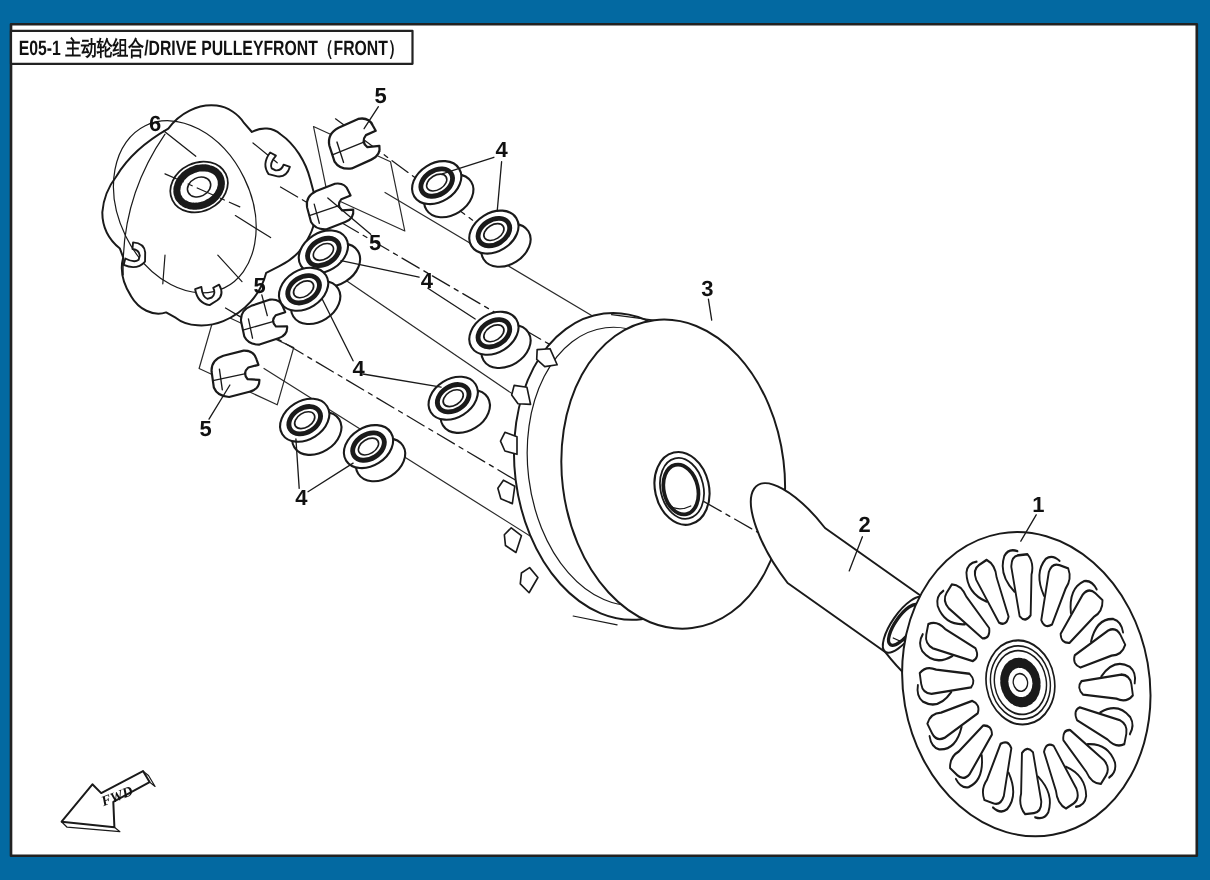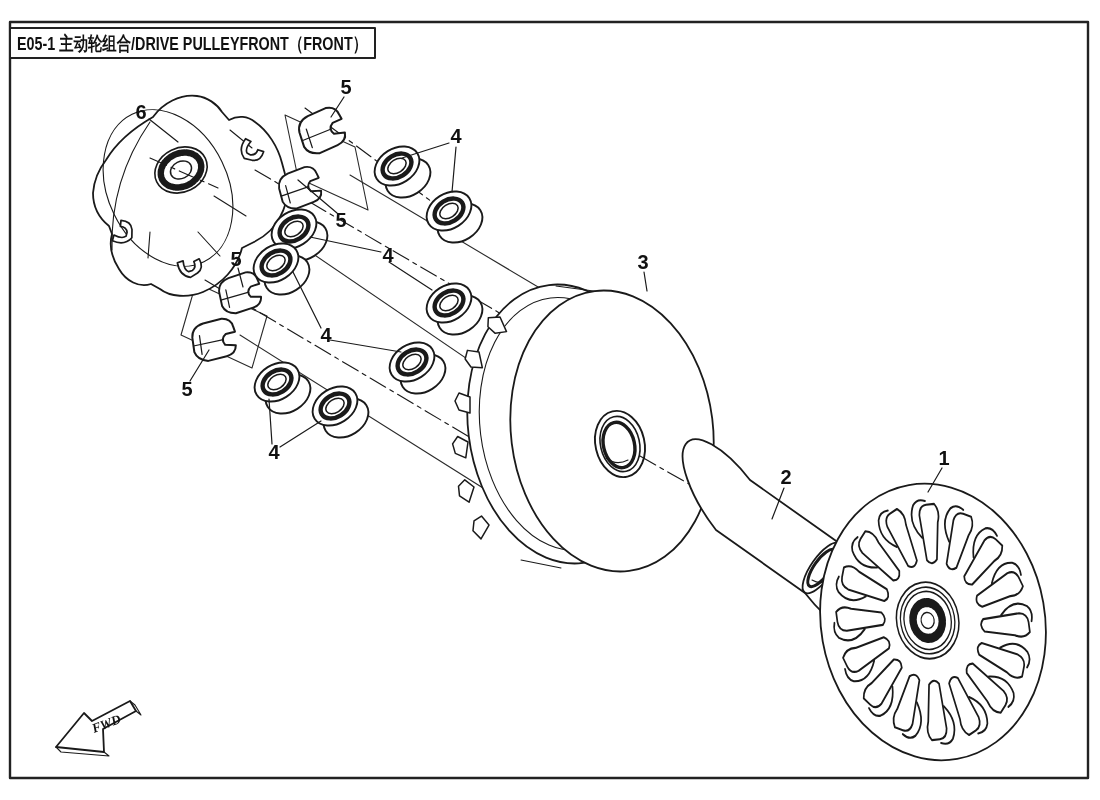--- a/index.html
+++ b/index.html
@@ -1,17 +1,17 @@
 <!DOCTYPE html>
 <html><head>
 <meta charset="utf-8">
 <style>
   html,body{margin:0;padding:0;background:#e8e8e8;}
   .page{
-    position:relative;width:1100px;height:800px;background:#ffffff;
+    position:relative;width:1100px;height:800px;background:#0369a1;
     font-family:"Liberation Sans", sans-serif;overflow:hidden;
   }
   svg{display:block;}
   svg *{stroke-linejoin:round;stroke-linecap:round;}
   .ln{fill:none;stroke:#1a1a1a;stroke-width:1.8;}
   .fw{fill:#ffffff;stroke:#1a1a1a;stroke-width:1.8;}
   .thin{fill:none;stroke:#1a1a1a;stroke-width:1.1;}
   .ghost{fill:none;stroke:#2a2a2a;stroke-width:1.1;}
   .dashdot{fill:none;stroke:#1a1a1a;stroke-width:1.15;stroke-dasharray:18 5 4 5;}
   .leader{fill:none;stroke:#1a1a1a;stroke-width:1.2;}

